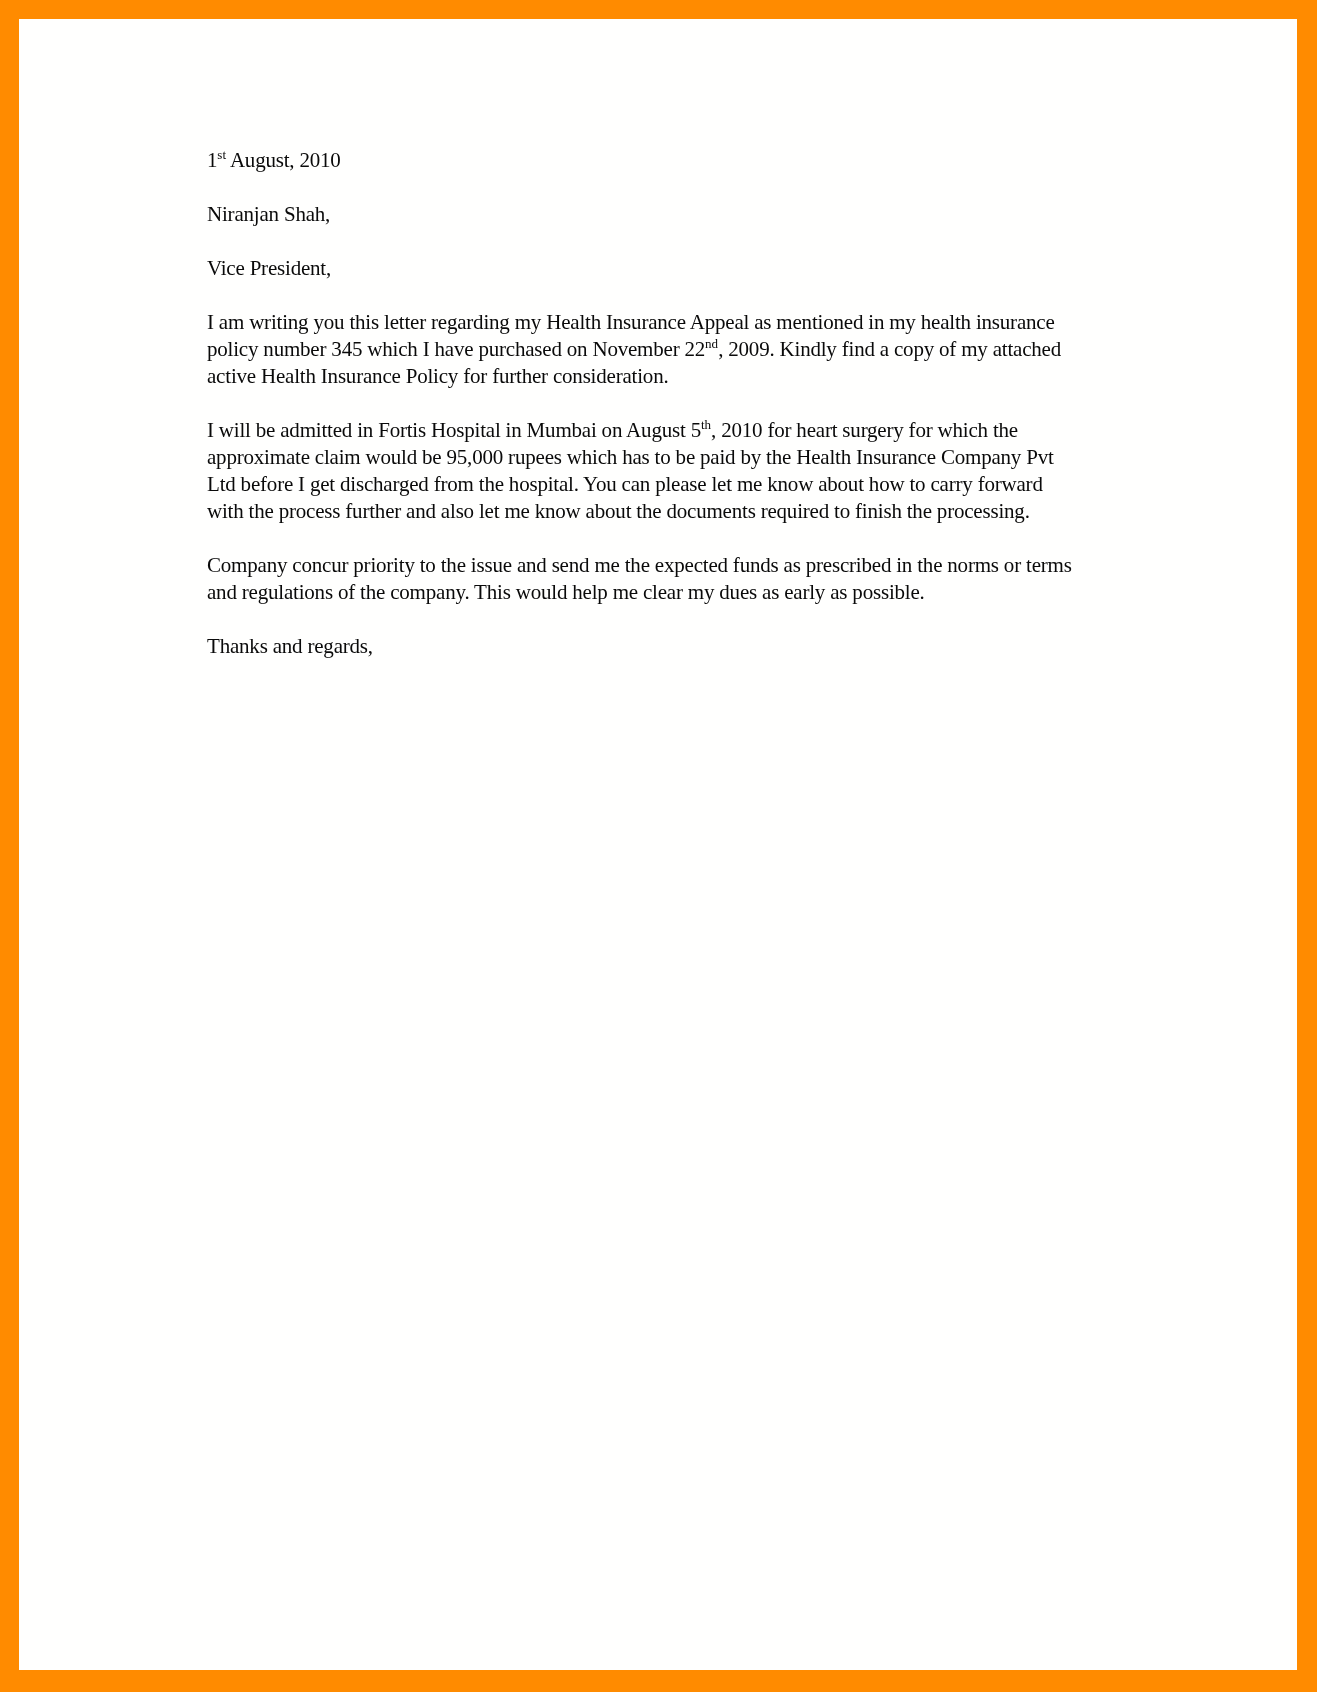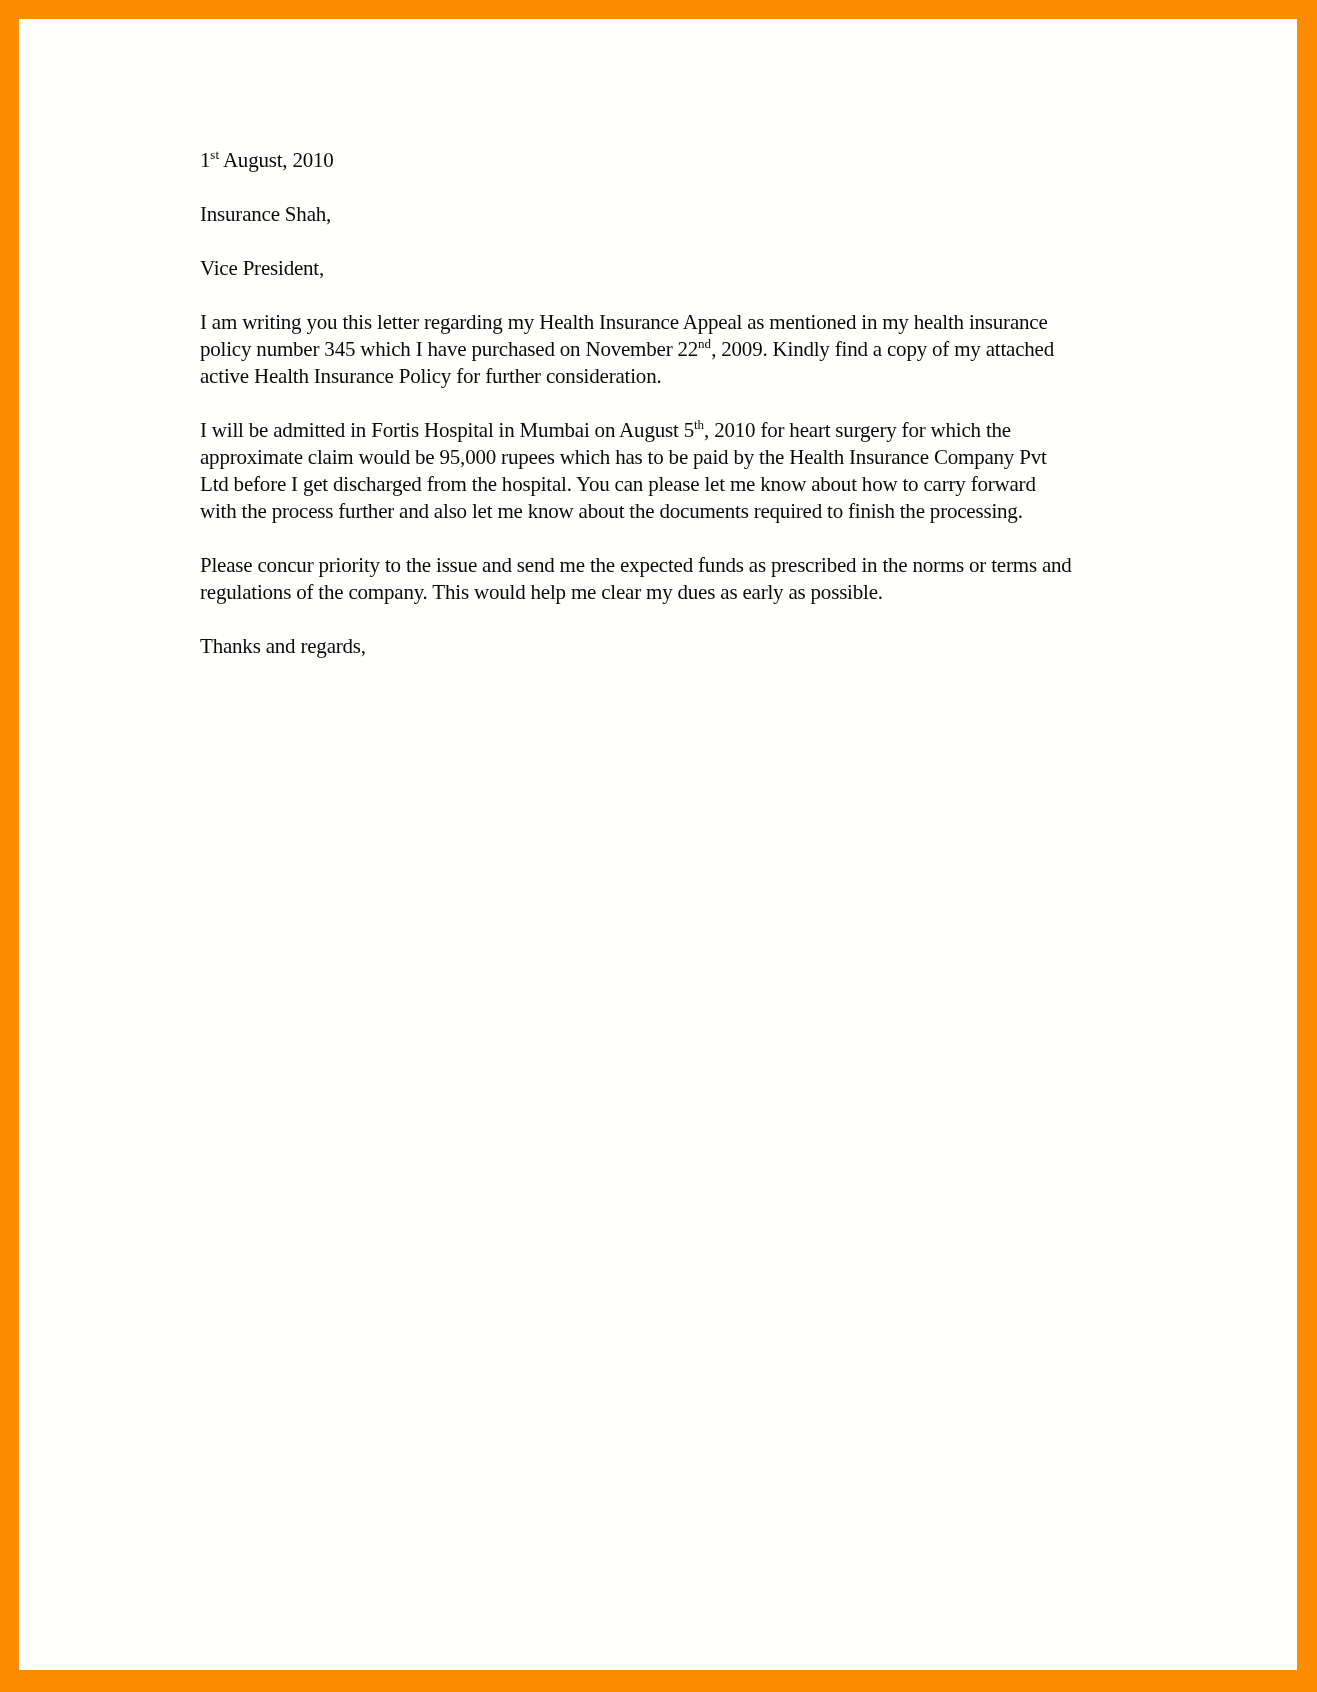--- a/index.html
+++ b/index.html
@@ -27,37 +27,37 @@
   }
   .letter {
     box-sizing: border-box;
     padding: 128px 225px 0 173px;
     color: #0a0a0a;
     font-size: 21px;
     line-height: 27px;
     letter-spacing: -0.2px;
   }
   .letter p {
-    margin: 0 0 27px 8px;
+    margin: 0 0 27px 15px;
   }
   .letter sup {
     font-size: 0.62em;
     line-height: 0;
     vertical-align: super;
     letter-spacing: 0;
   }
 </style>
 </head>
 <body>
 
 <div class="frame">
   <div class="page">
     <div class="letter">
       <p>1<sup>st</sup> August, 2010</p>
-      <p>Insurance Shah,</p>
+      <p>Niranjan Shah,</p>
       <p>Vice President,</p>
       <p>I am writing you this letter regarding my Health Insurance Appeal as mentioned in my health insurance policy number 345 which I have purchased on November 22<sup>nd</sup>, 2009. Kindly find a copy of my attached active Health Insurance Policy for further consideration.</p>
       <p>I will be admitted in Fortis Hospital in Mumbai on August 5<sup>th</sup>, 2010 for heart surgery for which the approximate claim would be 95,000 rupees which has to be paid by the Health Insurance Company Pvt Ltd before I get discharged from the hospital. You can please let me know about how to carry forward with the process further and also let me know about the documents required to finish the processing.</p>
-      <p>Please concur priority to the issue and send me the expected funds as prescribed in the norms or terms and regulations of the company. This would help me clear my dues as early as possible.</p>
+      <p>Company concur priority to the issue and send me the expected funds as prescribed in the norms or terms and regulations of the company. This would help me clear my dues as early as possible.</p>
       <p>Thanks and regards,</p>
     </div>
   </div>
 </div>
 
 </body></html>

